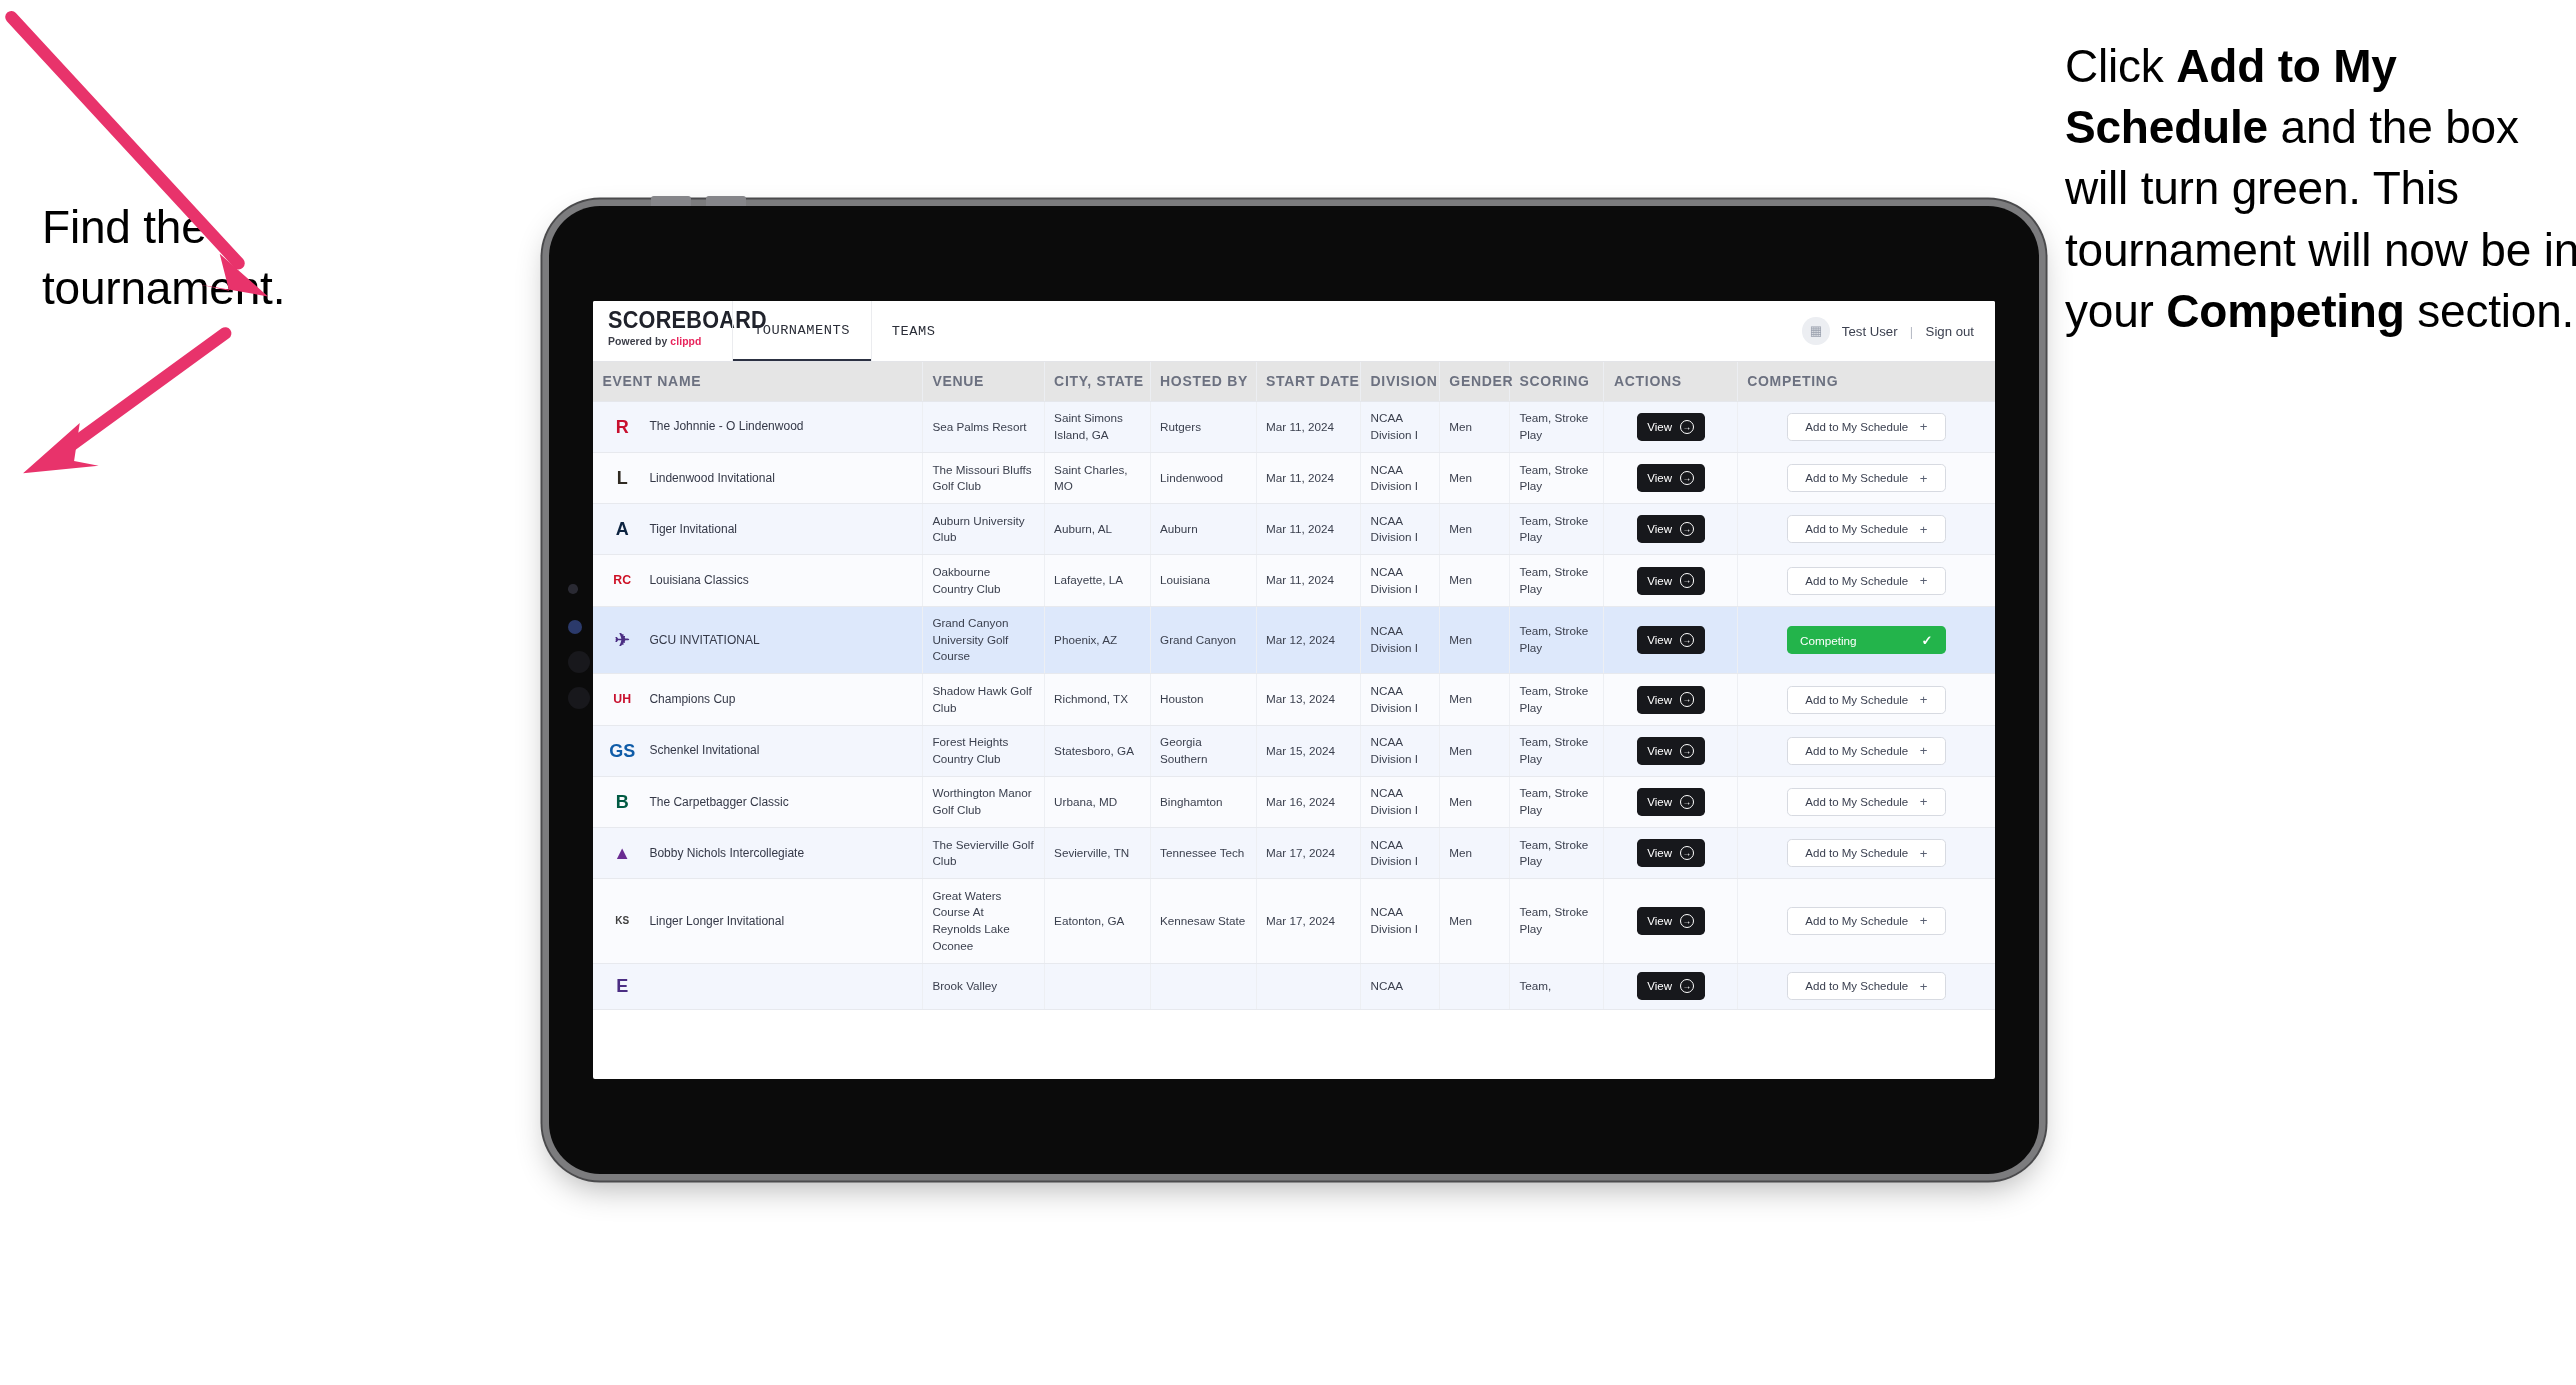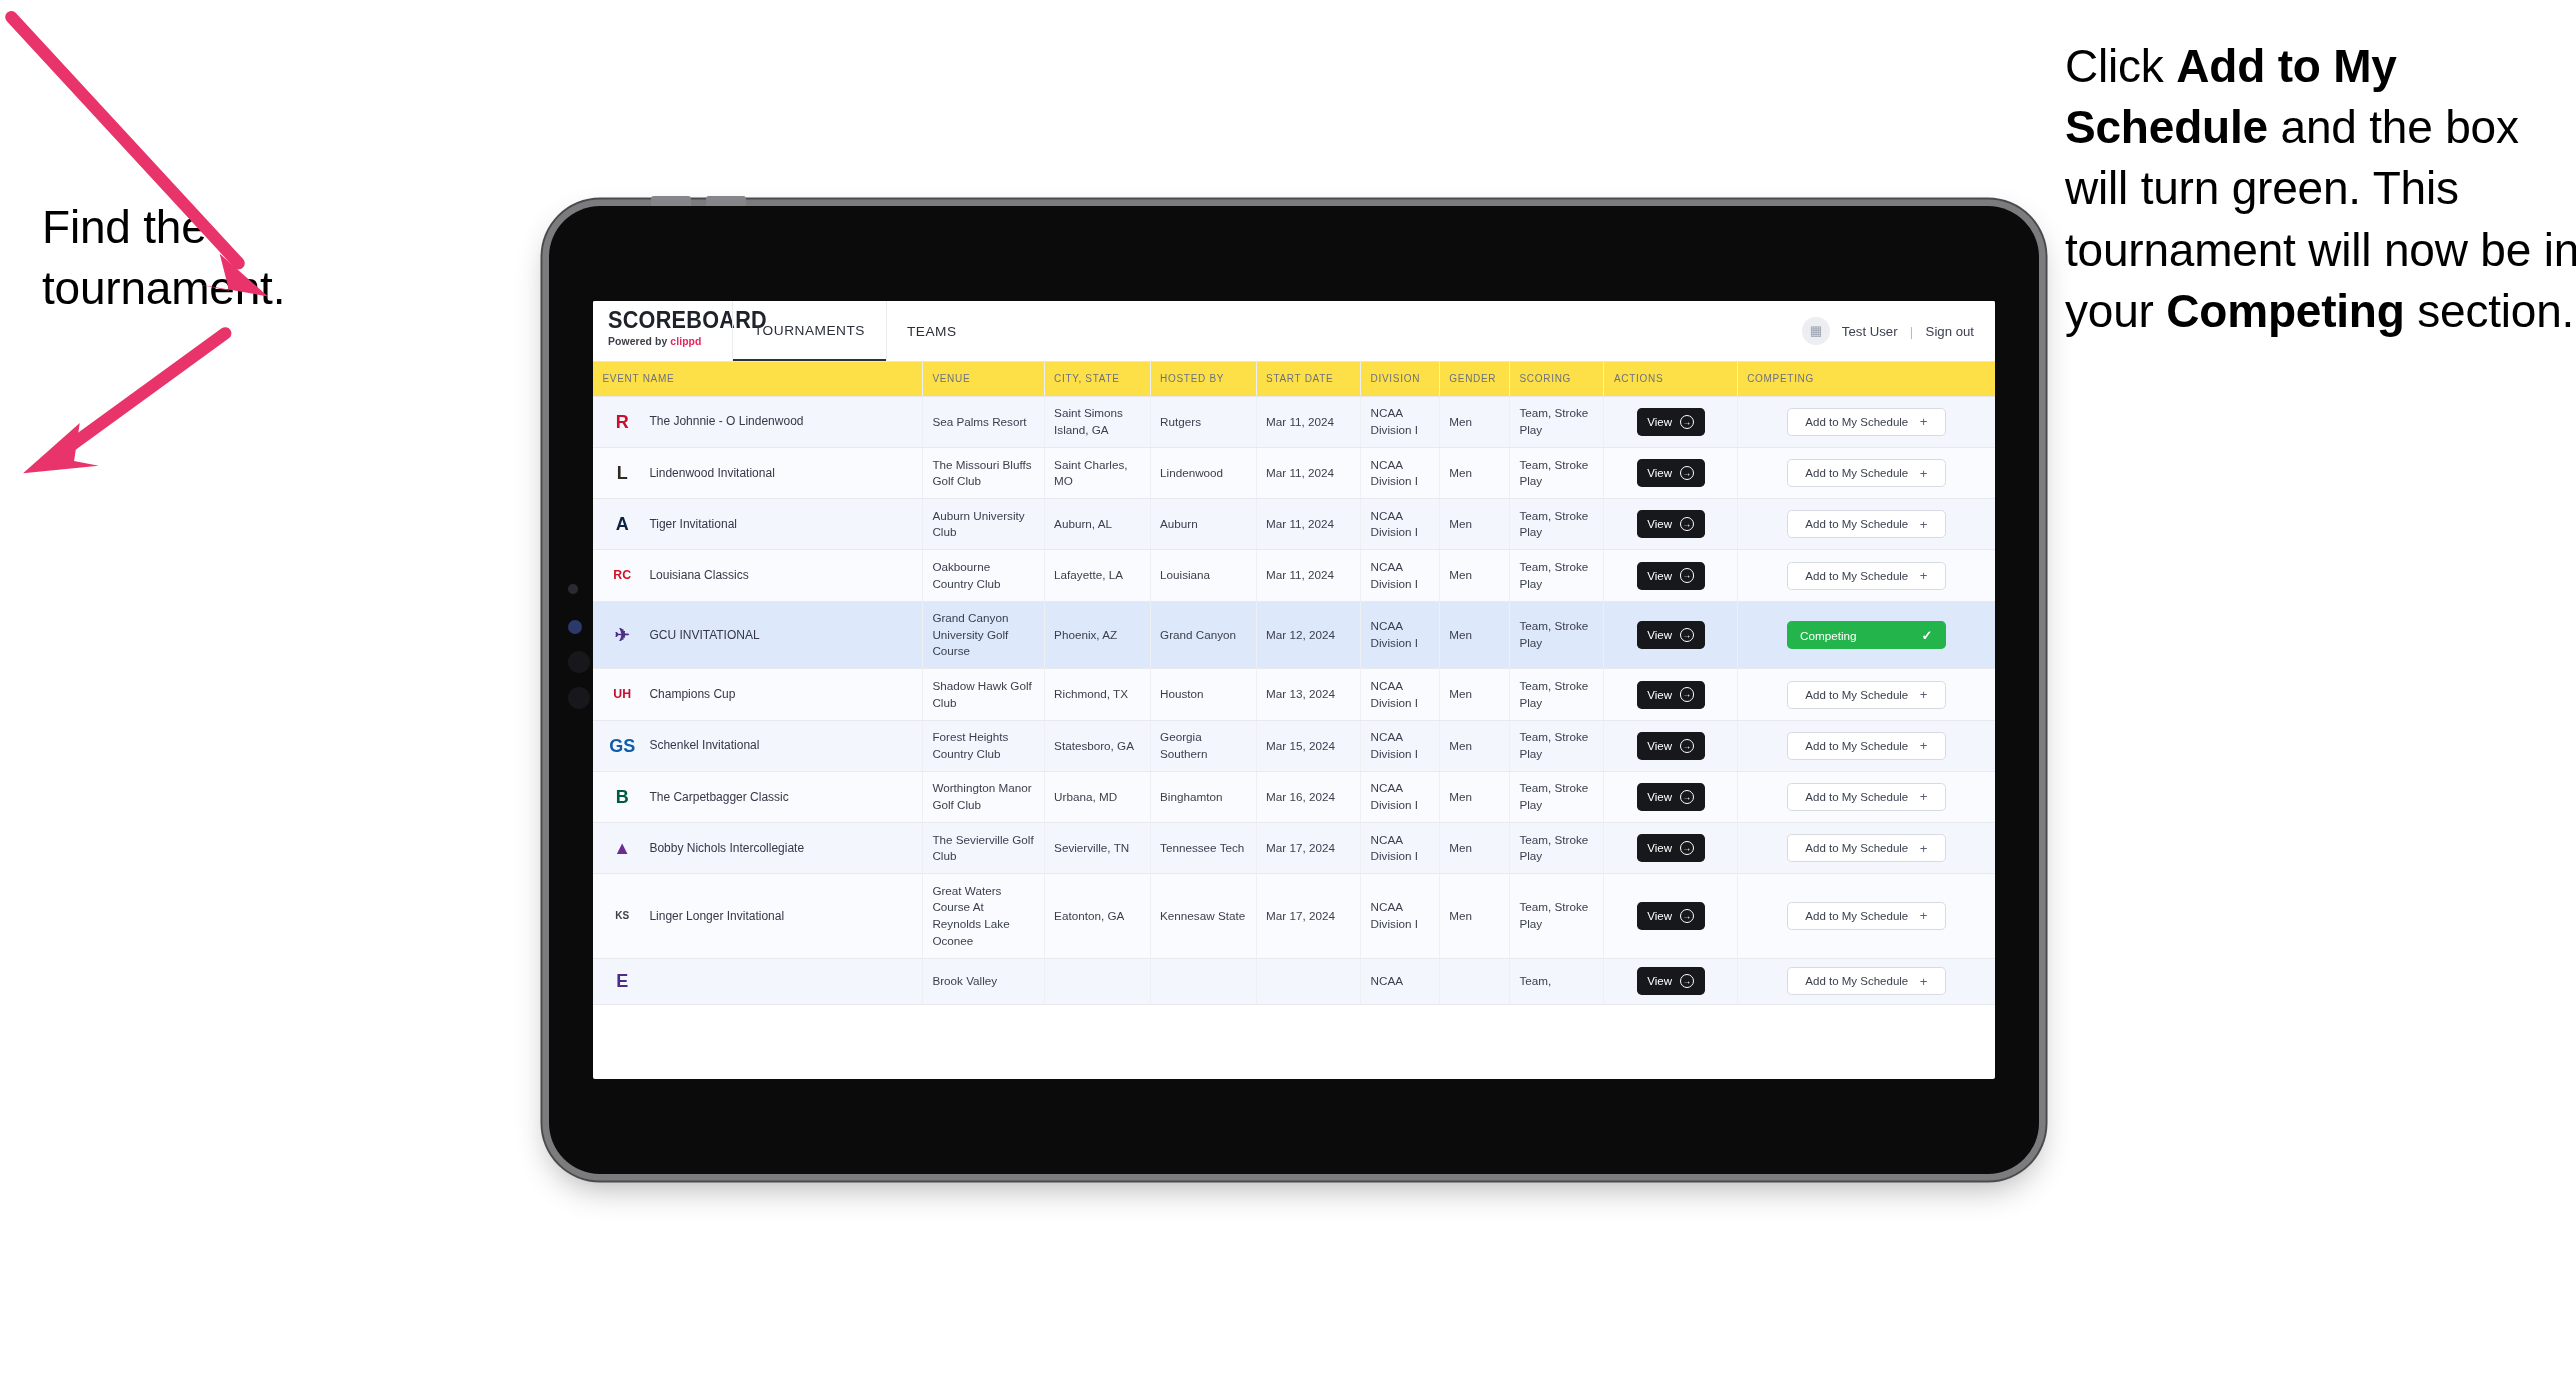--- a/index.html
+++ b/index.html
@@ -132,20 +132,21 @@
   .navtab {
     display: flex;
     align-items: center;
     padding: 0 21px;
     font-size: 13.7px;
     letter-spacing: 0.5px;
     color: #2b2e38;
     cursor: pointer;
     position: relative;
     box-sizing: border-box;
+    font-family: Liberation Mono, monospace;
   }
   .navtab.active {
     border-bottom: 2.8px solid #2c3142;
     box-shadow: -0.9px 0 0 #e9eaee, 0.9px 0 0 #e9eaee;
   }
   #nav-spacer { flex: 1; }
   #userbox {
     display: flex;
     align-items: center;
     gap: 12.3px;
@@ -163,24 +164,24 @@
   #userbox .sep { color: #b8bcc6; }
   #userbox .link { cursor: pointer; }
 
   
   table#tourn-table {
     width: 100%;
     border-collapse: collapse;
     table-layout: fixed;
   }
   #tourn-table thead th {
-    background: #fde047;
+    background: #e5e5e5;
     color: #6c7180;
-    font-size: 10px;
-    font-weight: 400;
+    font-size: 14px;
+    font-weight: 700;
     letter-spacing: 0.7px;
     text-align: left;
     padding: 11.4px 9.5px;
     border-bottom: 0.9px solid #e5e7ec;
     border-right: 0.9px solid #eceef2;
     box-sizing: border-box;
     height: 34px;
     white-space: nowrap;
   }
   #tourn-table thead th:last-child { border-right: none; }

